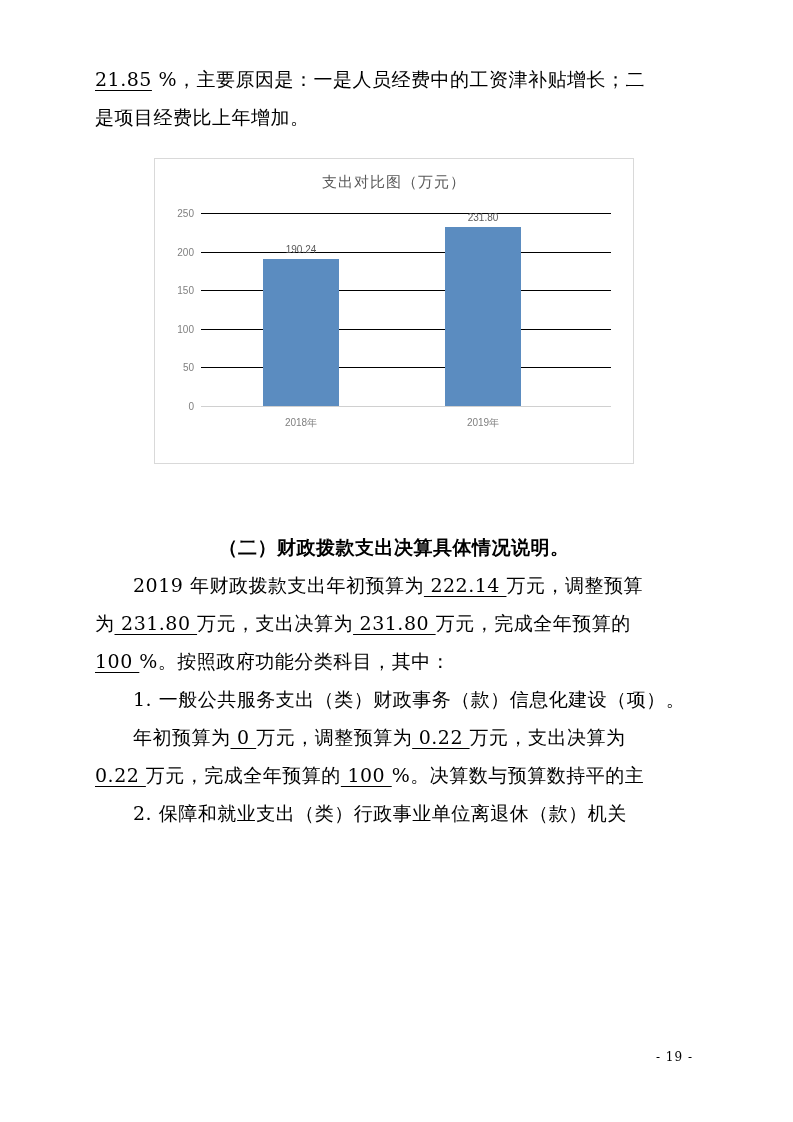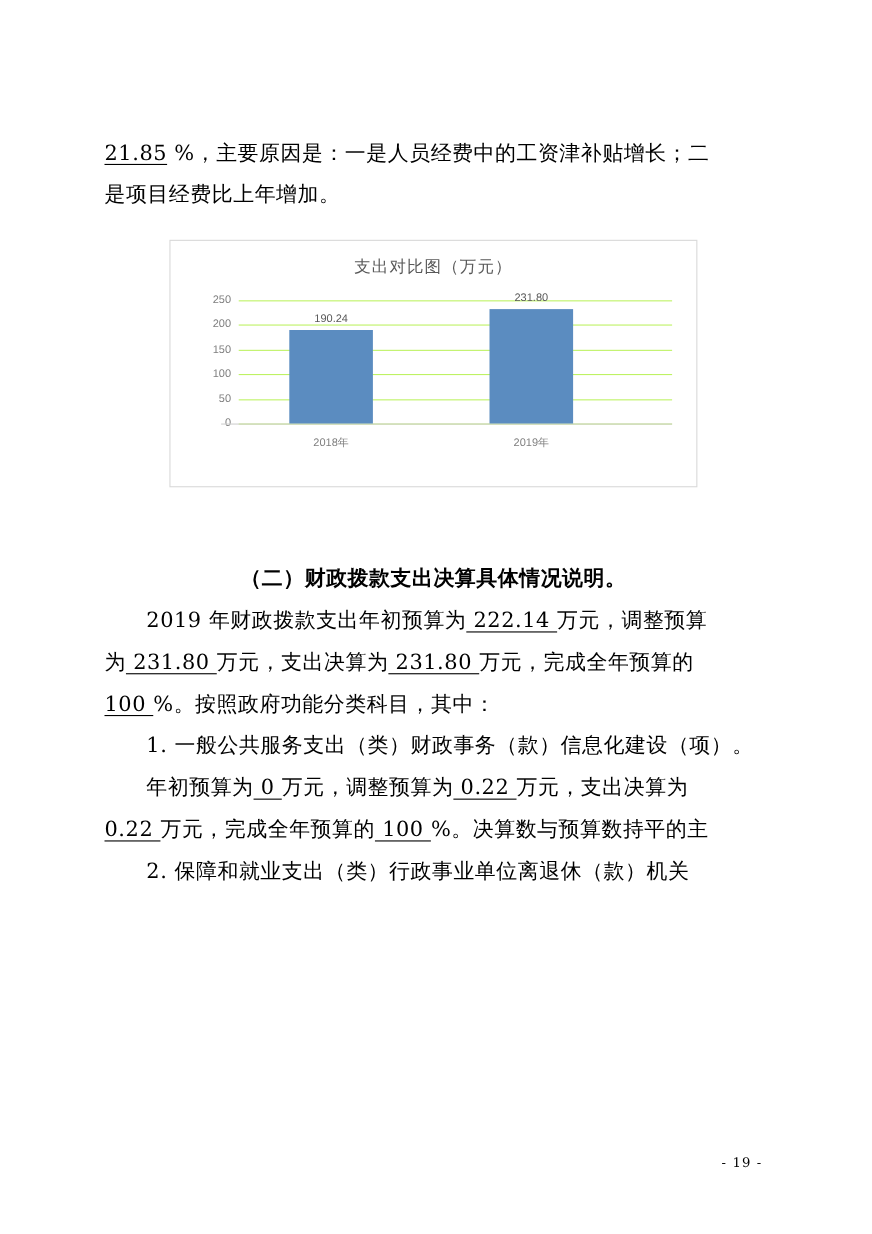--- a/index.html
+++ b/index.html
@@ -14,21 +14,21 @@
     font-family: "DejaVu Serif", "Liberation Serif", serif;
     color: #000000;
     overflow: hidden;
   }
   .page {
     position: absolute;
     left: 0; top: 0;
     width: 793px;
     height: 1122px;
     box-sizing: border-box;
-    padding: 120px 100px 60px 95px;
+    padding: 60px 100px 60px 95px;
   }
   .para {
     font-size: 19px;
     line-height: 38px;
     letter-spacing: 0.5px;
     text-align: justify;
     margin: 0 0 0 0;
   }
   .indent {
     text-indent: 38px;
@@ -45,21 +45,21 @@
   }
   .heading-indent {
     text-indent: 38px;
     font-weight: normal;
   }
 
   
   .chart-wrap {
     margin: 22px auto 0 auto;
     width: 480px;
-    height: 225px;
+    height: 306px;
     border: 1px solid #d9d9d9;
     background: #ffffff;
     box-sizing: border-box;
     position: relative;
   }
   .chart-title {
     position: absolute;
     top: 14px;
     left: 0;
     width: 100%;
@@ -71,24 +71,24 @@
   }
   .plot {
     position: absolute;
     left: 46px;
     top: 55px;
     right: 22px;
     bottom: 56px;
   }
   .grid-line {
     position: absolute;
-    left: 16px;
+    left: 0;
     right: 0;
     height: 1px;
-    background: #bef264;
+    background: #000000;
   }
   .axis-base {
     position: absolute;
     left: 0;
     right: 0;
     bottom: 0;
     height: 1px;
     background: #d0d0d0;
   }
   .ytick {

